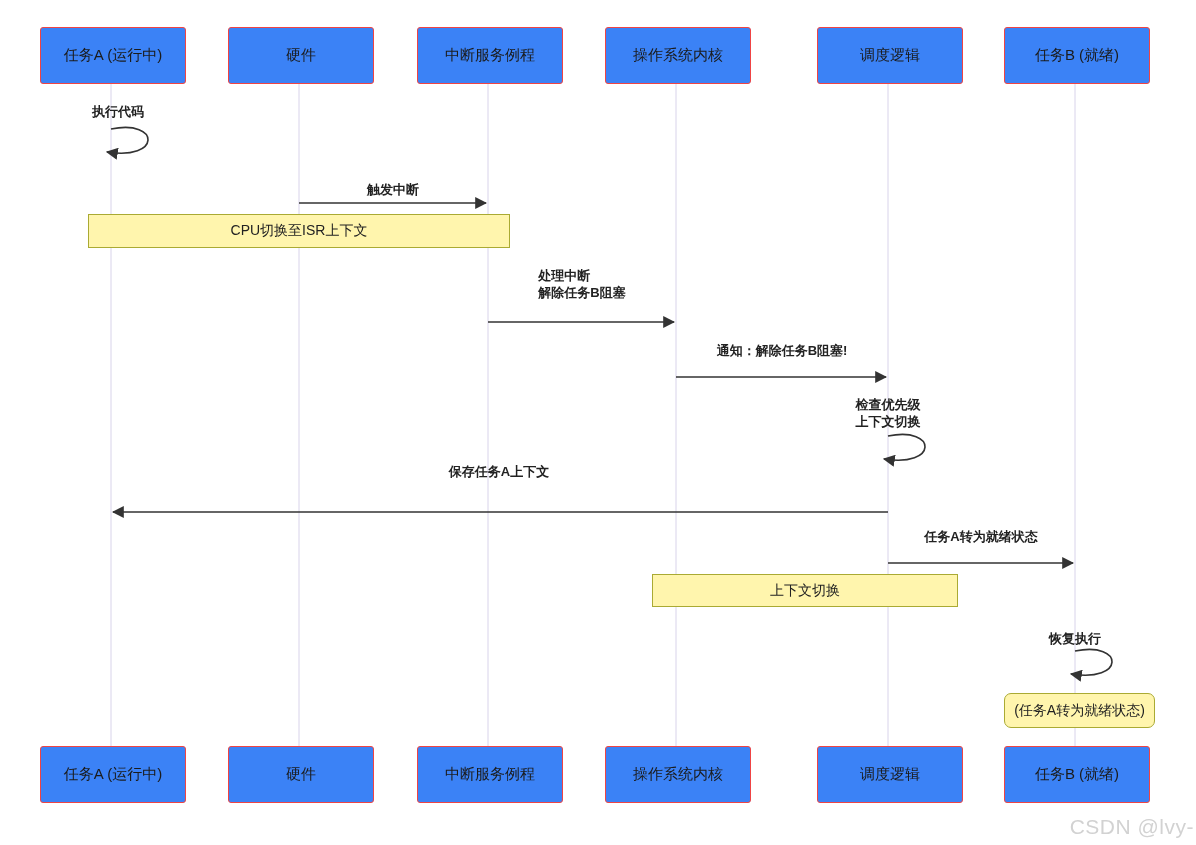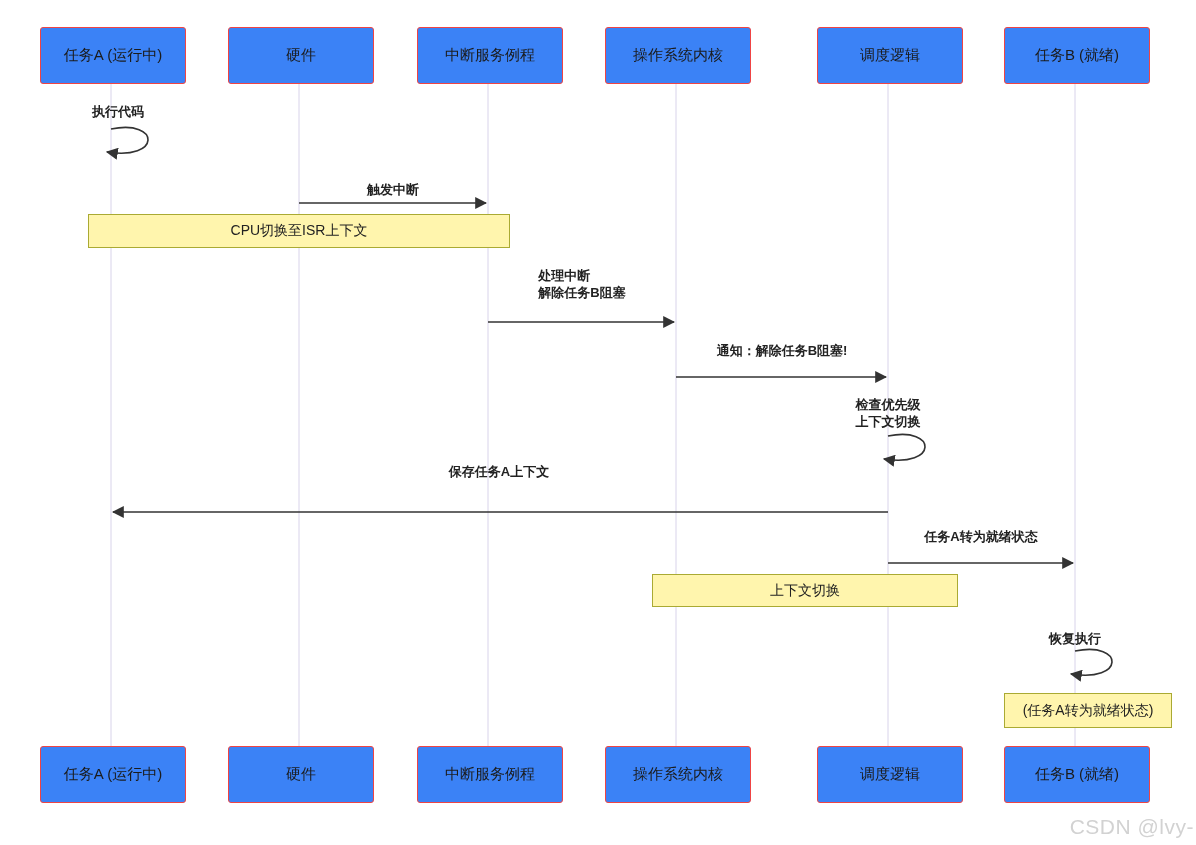--- a/index.html
+++ b/index.html
@@ -124,17 +124,17 @@
   </div>
 
   <div class="msg" style="left:499px; top:463px;">保存任务A上下文</div>
 
   <div class="msg" style="left:981px; top:528px;">任务A转为就绪状态</div>
 
   <div class="msg" style="left:1075px; top:630px;">恢复执行</div>
 
   <div class="note" style="left:88px;  top:214px; width:422px; height:34px;">CPU切换至ISR上下文</div>
   <div class="note" style="left:652px; top:574px; width:306px; height:33px;">上下文切换</div>
-  <div class="note" style="left:1004px;top:693px; width:168px; height:35px;">(任务A转为就绪状态)</div>
+  <div class="note" style="left:1004px;top:693px; width:151px; height:35px;border-radius:7px;">(任务A转为就绪状态)</div>
 
   <div class="watermark">CSDN @lvy-</div>
 
 </div>
 
 </body></html>

